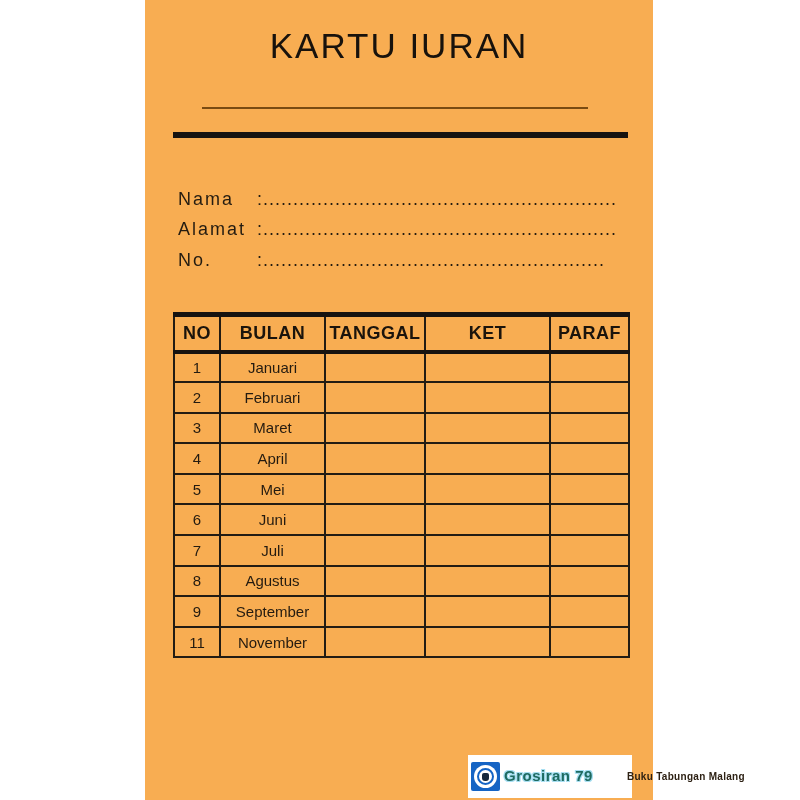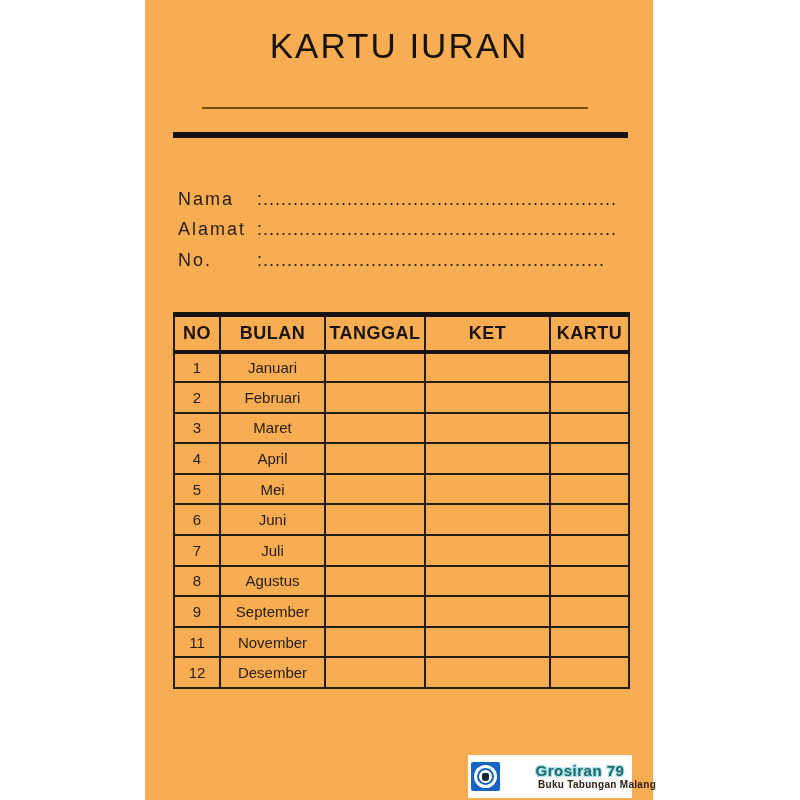--- a/index.html
+++ b/index.html
@@ -51,21 +51,21 @@
   }
   .emblem-circle {
     width:23px; height:23px; border-radius:50%; background:#ffffff;
     display:flex; align-items:center; justify-content:center;
   }
   .emblem-ring {
     width:17px; height:17px; border-radius:50%; border:2px solid #1564c4; background:#ffffff;
     display:flex; align-items:center; justify-content:center;
   }
   .emblem-core { width:7px; height:8px; background:#16283c; border-radius:2px 2px 3px 3px; }
-  .logo-text { flex:1; display:flex; flex-direction:column; align-items:center; line-height:1.1; }
+  .logo-text { flex:1; display:flex; flex-direction:row; align-items:center; line-height:1.1; }
   .brand-name {
     font-size:15px; font-weight:700; color:#1e6a60; letter-spacing:0.5px; white-space:nowrap;
     text-shadow:1px 0 #a8dff2,-1px 0 #a8dff2,0 1px #a8dff2,0 -1px #a8dff2,
                 1px 1px #a8dff2,-1px -1px #a8dff2,1px -1px #a8dff2,-1px 1px #a8dff2;
   }
   .brand-sub {
     font-size:10px; font-weight:700; color:#2d2114; letter-spacing:0.3px; white-space:nowrap;margin-left:34px;
   }
 </style>
 </head>
@@ -100,21 +100,21 @@
           <col style="width:100px">
           <col style="width:125px">
           <col style="width:79px">
       </colgroup>
       <thead>
         <tr>
           <th>NO</th>
           <th>BULAN</th>
           <th>TANGGAL</th>
           <th>KET</th>
-          <th>KARTU</th>
+          <th>PARAF</th>
         </tr>
       </thead>
       <tbody>
         <tr>
           <td>1</td>
           <td>Januari</td>
           <td></td>
           <td></td>
           <td></td>
         </tr>
@@ -170,27 +170,20 @@
         <tr>
           <td>9</td>
           <td>September</td>
           <td></td>
           <td></td>
           <td></td>
         </tr>
         <tr>
           <td>11</td>
           <td>November</td>
-          <td></td>
-          <td></td>
-          <td></td>
-        </tr>
-        <tr>
-          <td>12</td>
-          <td>Desember</td>
           <td></td>
           <td></td>
           <td></td>
         </tr>
       </tbody>
     </table>
   </div>
 
   <div class="logo-box">
     <div class="emblem">

